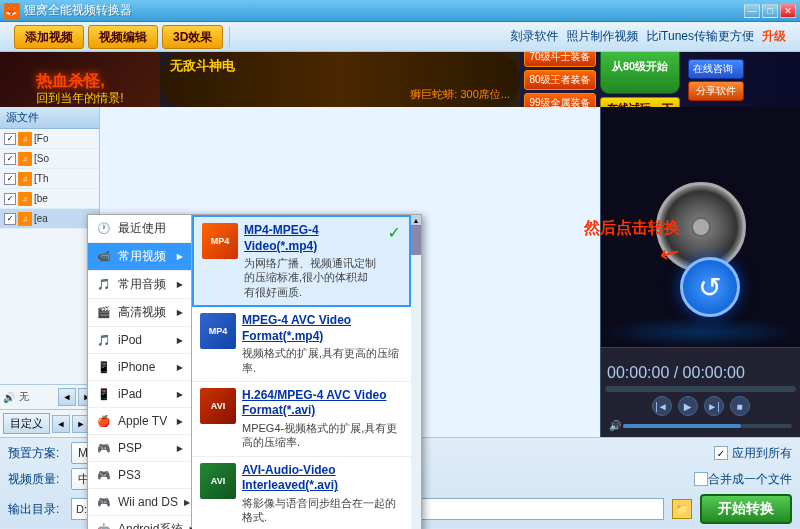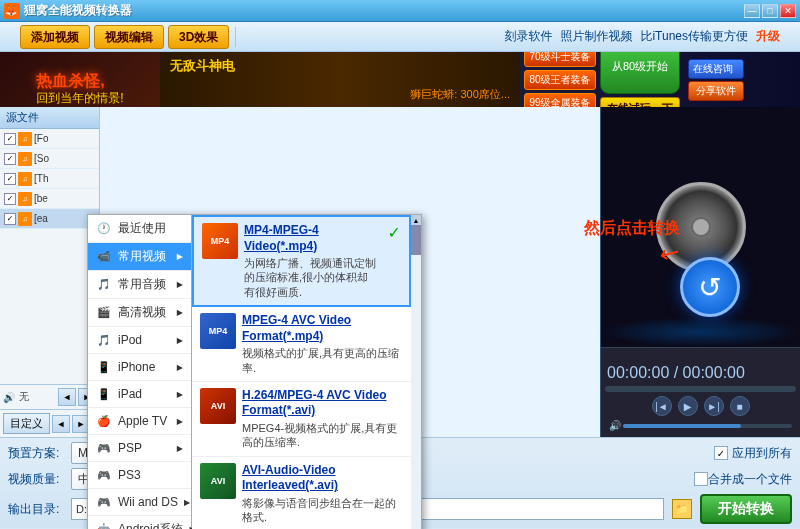--- a/index.html
+++ b/index.html
@@ -10,31 +10,31 @@
       background: linear-gradient(to bottom, #6ec6f5, #3a9fd8);
       height: 22px;
       display: flex;
       align-items: center;
       justify-content: space-between;
       padding: 0 4px;
       border-bottom: 1px solid #2a7fba;
     }
     .title-bar-left { display: flex; align-items: center; gap: 4px; }
     .title-bar-icon { width: 16px; height: 16px; background: #ff6600; border-radius: 2px; display: flex; align-items: center; justify-content: center; font-size: 10px; color: white; }
-    .title-bar-text { color: white; font-size: 12px; font-weight: bold; text-shadow: 1px 1px 1px rgba(0,0,0,0.3); }
+    .title-bar-text { color: white; font-size: 12px; font-weight: normal; text-shadow: 1px 1px 1px rgba(0,0,0,0.3); }
     .title-bar-controls { display: flex; gap: 2px; }
     .tb-btn { width: 16px; height: 14px; border: 1px solid rgba(255,255,255,0.5); background: linear-gradient(to bottom, #a0d0f0, #5aaad0); display: flex; align-items: center; justify-content: center; font-size: 9px; color: white; cursor: pointer; }
 
     
     .toolbar {
       background: linear-gradient(to bottom, #e8f4fd, #c5e0f5);
       height: 30px;
       display: flex;
       align-items: center;
-      padding: 0 20px;
+      padding: 0 14px;
       gap: 4px;
       border-bottom: 1px solid #aac8e0;
     }
     .toolbar-btn {
       background: linear-gradient(to bottom, #ffd040, #f0a000);
       border: 1px solid #c08000;
       border-radius: 3px;
       padding: 3px 10px;
       font-size: 12px;
       font-weight: bold;
@@ -82,21 +82,21 @@
       padding: 2px 4px;
       text-align: center;
       width: 72px;
     }
     .ad-btn-green {
       background: linear-gradient(to bottom, #44cc44, #228822);
       border: 1px solid #116611;
       border-radius: 9px;
       color: white;
       font-size: 11px;
-      font-weight: normal;
+      font-weight: bold;
       padding: 19px 6px;
       cursor: pointer;
       width: 80px;
       text-align: center;
     }
     .ad-btn-yellow {
       background: linear-gradient(to bottom, #ffdd00, #cc9900);
       border: 1px solid #aa7700;
       border-radius: 3px;
       color: #330000;
@@ -404,21 +404,21 @@
 </div>
 
 <div class="ad-banner">
   <div class="ad-left">
     <div>
       <div class="ad-text-big">热血杀怪,</div>
       <div class="ad-text-sub">回到当年的情景!</div>
     </div>
   </div>
   <div class="ad-middle">
-    <div style="width:100%;height:100%;background:linear-gradient(to right,#2a1800,#4a2800,#2a1800);position:relative;overflow:hidden;">
+    <div style="width:100%;height:100%;background:linear-gradient(to right,#2a1800,#4a2800,#2a1800);position:relative;overflow:hidden;border-radius:26px;">
       <div style="position:absolute;top:5px;left:10px;color:#ffcc00;font-size:13px;font-weight:bold;">无敌斗神电</div>
       <div style="position:absolute;bottom:5px;right:10px;color:#ff8800;font-size:11px;">狮巨蛇蟒: 300席位...</div>
     </div>
   </div>
   <div class="ad-right-side">
     <div style="display:flex;flex-direction:column;gap:3px;">
       <div class="ad-badge">70级斗士装备</div>
       <div class="ad-badge">80级王者装备</div>
       <div class="ad-badge">99级全属装备</div>
     </div>

